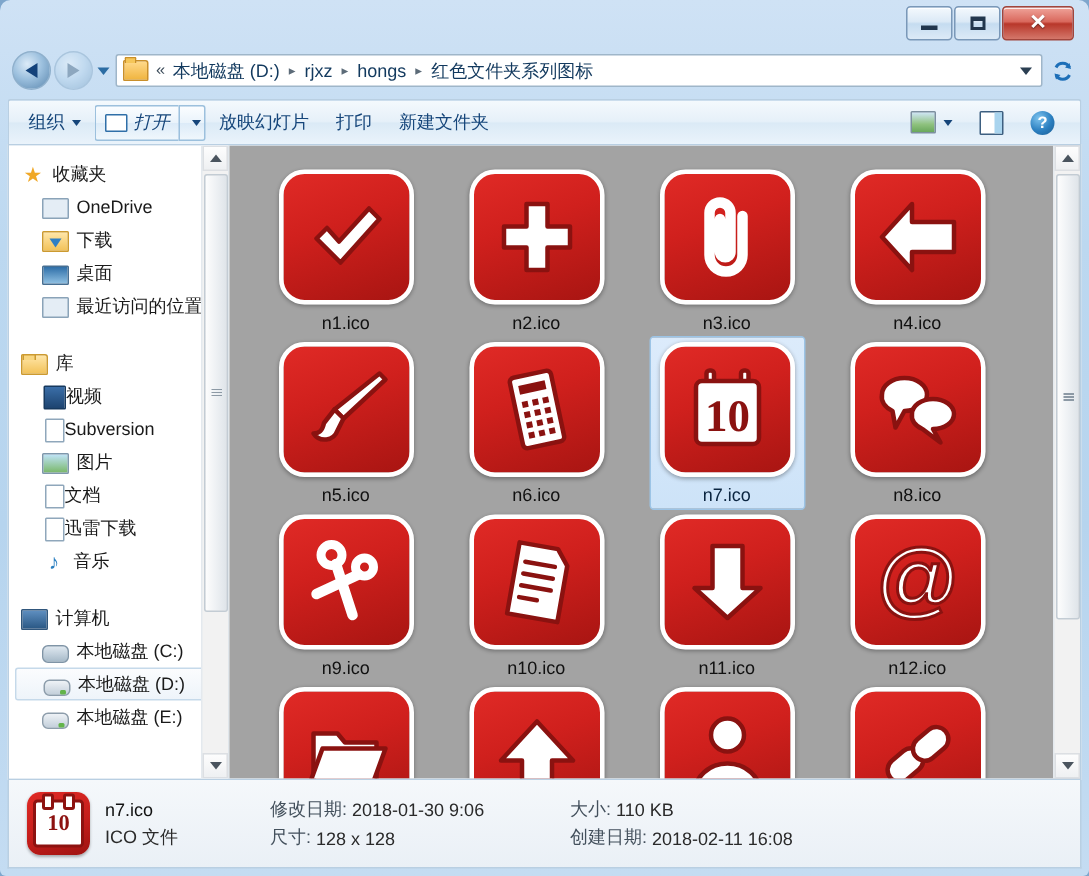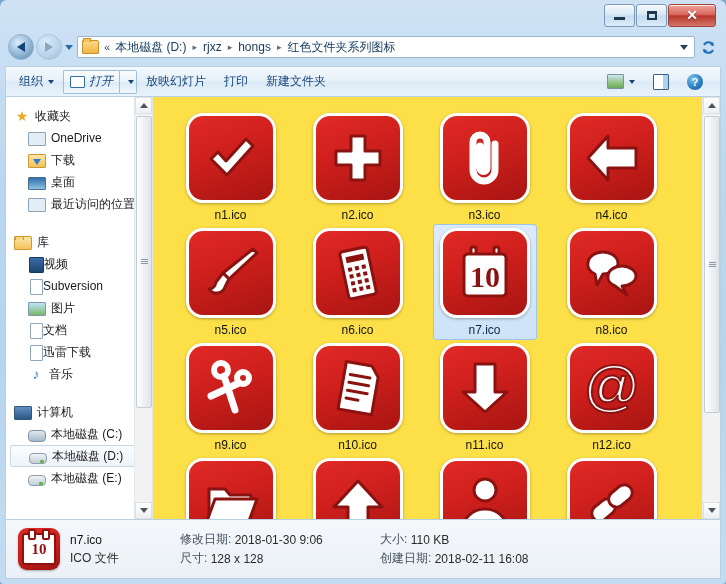--- a/index.html
+++ b/index.html
@@ -122,21 +122,21 @@
   .i-disk:after{content:"";position:absolute;right:2px;top:6px;width:4px;height:3px;background:#63b44a;border-radius:1px;}
   
   .sb-scroll{position:absolute;right:0;top:0;width:17px;height:100%;background:#f2f2f2;border-left:1px solid #e4e9ee;}
   .sb-arrow{height:17px;display:flex;align-items:center;justify-content:center;background:linear-gradient(180deg,#fdfdfd,#eef0f2);border:1px solid #dcdfe3;box-sizing:border-box;}
   .sb-thumb{position:absolute;left:1px;width:14px;background:linear-gradient(90deg,#fdfdfd 0%,#eef1f4 50%,#dfe4e9 100%);border:1px solid #c3ccd4;border-radius:2px;display:flex;align-items:center;justify-content:center;}
   .grip{width:7px;height:6px;background:repeating-linear-gradient(180deg,#8c99a5 0 1px,transparent 1px 2px);}
   .ar-up{width:0;height:0;border-left:4px solid transparent;border-right:4px solid transparent;border-bottom:5px solid #4a545e;}
   .ar-dn{width:0;height:0;border-left:4px solid transparent;border-right:4px solid transparent;border-top:5px solid #4a545e;}
   .vsplit{width:1px;background:#e0e6eb;flex:0 0 auto;}
   
-  .content{flex:1 1 auto;position:relative;background:#fde047;overflow:hidden;}
+  .content{flex:1 1 auto;position:relative;background:#a3a3a3;overflow:hidden;}
   .grid{position:absolute;left:0;top:0;right:17px;bottom:0;padding:8px 0 0 14px;box-sizing:border-box;display:flex;flex-wrap:wrap;align-content:flex-start;}
   .cell{width:127px;height:115px;display:flex;flex-direction:column;align-items:center;box-sizing:border-box;padding-top:4px;}
   .cellinner{display:flex;flex-direction:column;align-items:center;padding:3px 6px 2px 6px;border:1px solid transparent;border-radius:3px;}
   .cell.selected .cellinner{background:linear-gradient(180deg,#dcebfb 0%,#cde3f8 100%);border:1px solid #9cc4e6;}
   .ico{
     width:84px;height:84px;border-radius:17px;
     background:linear-gradient(160deg,#e02a26 0%,#d0201d 40%,#a81512 100%);
     box-shadow:0 1px 3px rgba(0,0,0,.32);
     display:flex;align-items:center;justify-content:center;
     position:relative;overflow:hidden;

